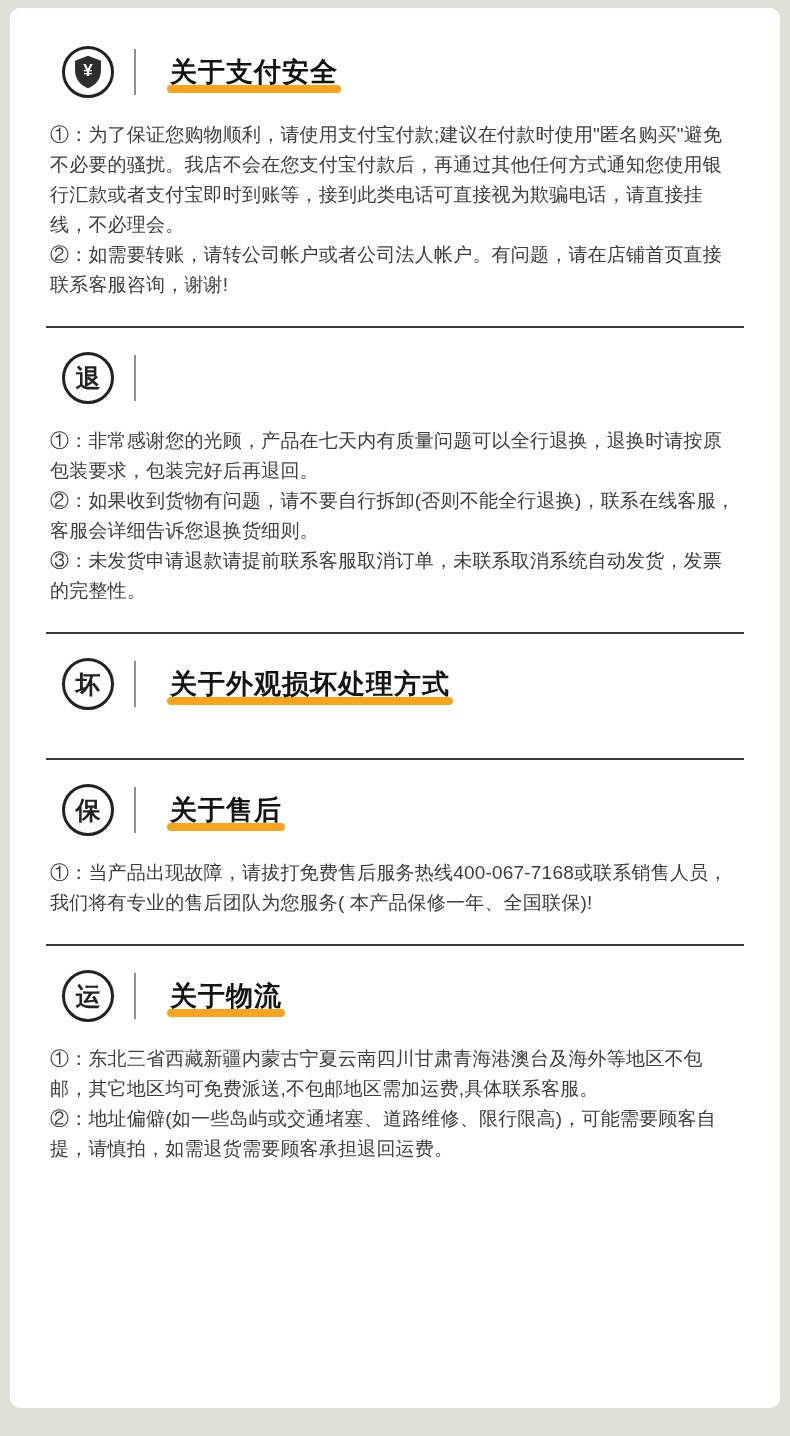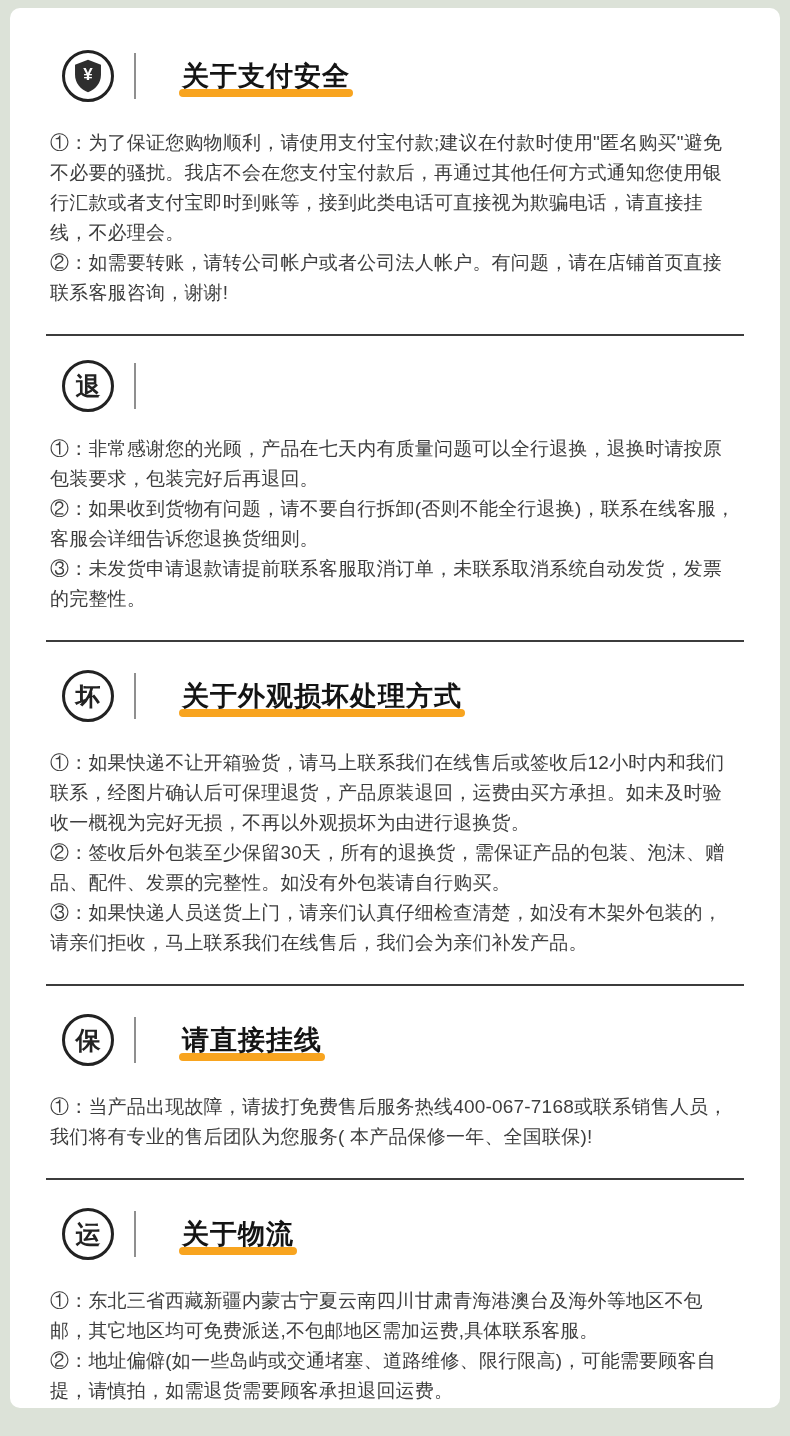--- a/index.html
+++ b/index.html
@@ -61,21 +61,21 @@
   .header-divider {
     width: 2px;
     height: 46px;
     background: #8f8f8f;
     margin: 0 34px 0 20px;
     flex: none;
   }
   .section-title {
     position: relative;
     display: inline-block;
-    margin: 12px;
+    margin: 0;
     font-size: 27px;
     font-weight: 800;
     color: #141414;
     letter-spacing: 1px;
     z-index: 0;
     white-space: nowrap;
   }
   .section-title::after {
     content: "";
     position: absolute;
@@ -132,34 +132,29 @@
   </section>
 
   <section class="section">
     <div class="section-header">
       <span class="icon-circle">
         <span class="icon-char">坏</span>
       </span>
       <span class="header-divider"></span>
       <h2 class="section-title">关于外观损坏处理方式</h2>
     </div>
-    <div class="section-body">
-      <p>①：如果快递不让开箱验货，请马上联系我们在线售后或签收后12小时内和我们联系，经图片确认后可保理退货，产品原装退回，运费由买方承担。如未及时验收一概视为完好无损，不再以外观损坏为由进行退换货。</p>
-      <p>②：签收后外包装至少保留30天，所有的退换货，需保证产品的包装、泡沫、赠品、配件、发票的完整性。如没有外包装请自行购买。</p>
-      <p>③：如果快递人员送货上门，请亲们认真仔细检查清楚，如没有木架外包装的，请亲们拒收，马上联系我们在线售后，我们会为亲们补发产品。</p>
-    </div>
   </section>
 
   <section class="section">
     <div class="section-header">
       <span class="icon-circle">
         <span class="icon-char">保</span>
       </span>
       <span class="header-divider"></span>
-      <h2 class="section-title">请直接挂线</h2>
+      <h2 class="section-title">关于售后</h2>
     </div>
     <div class="section-body">
       <p>①：当产品出现故障，请拔打免费售后服务热线400-067-7168或联系销售人员，我们将有专业的售后团队为您服务( 本产品保修一年、全国联保)!</p>
     </div>
   </section>
 
   <section class="section">
     <div class="section-header">
       <span class="icon-circle">
         <span class="icon-char">运</span>

